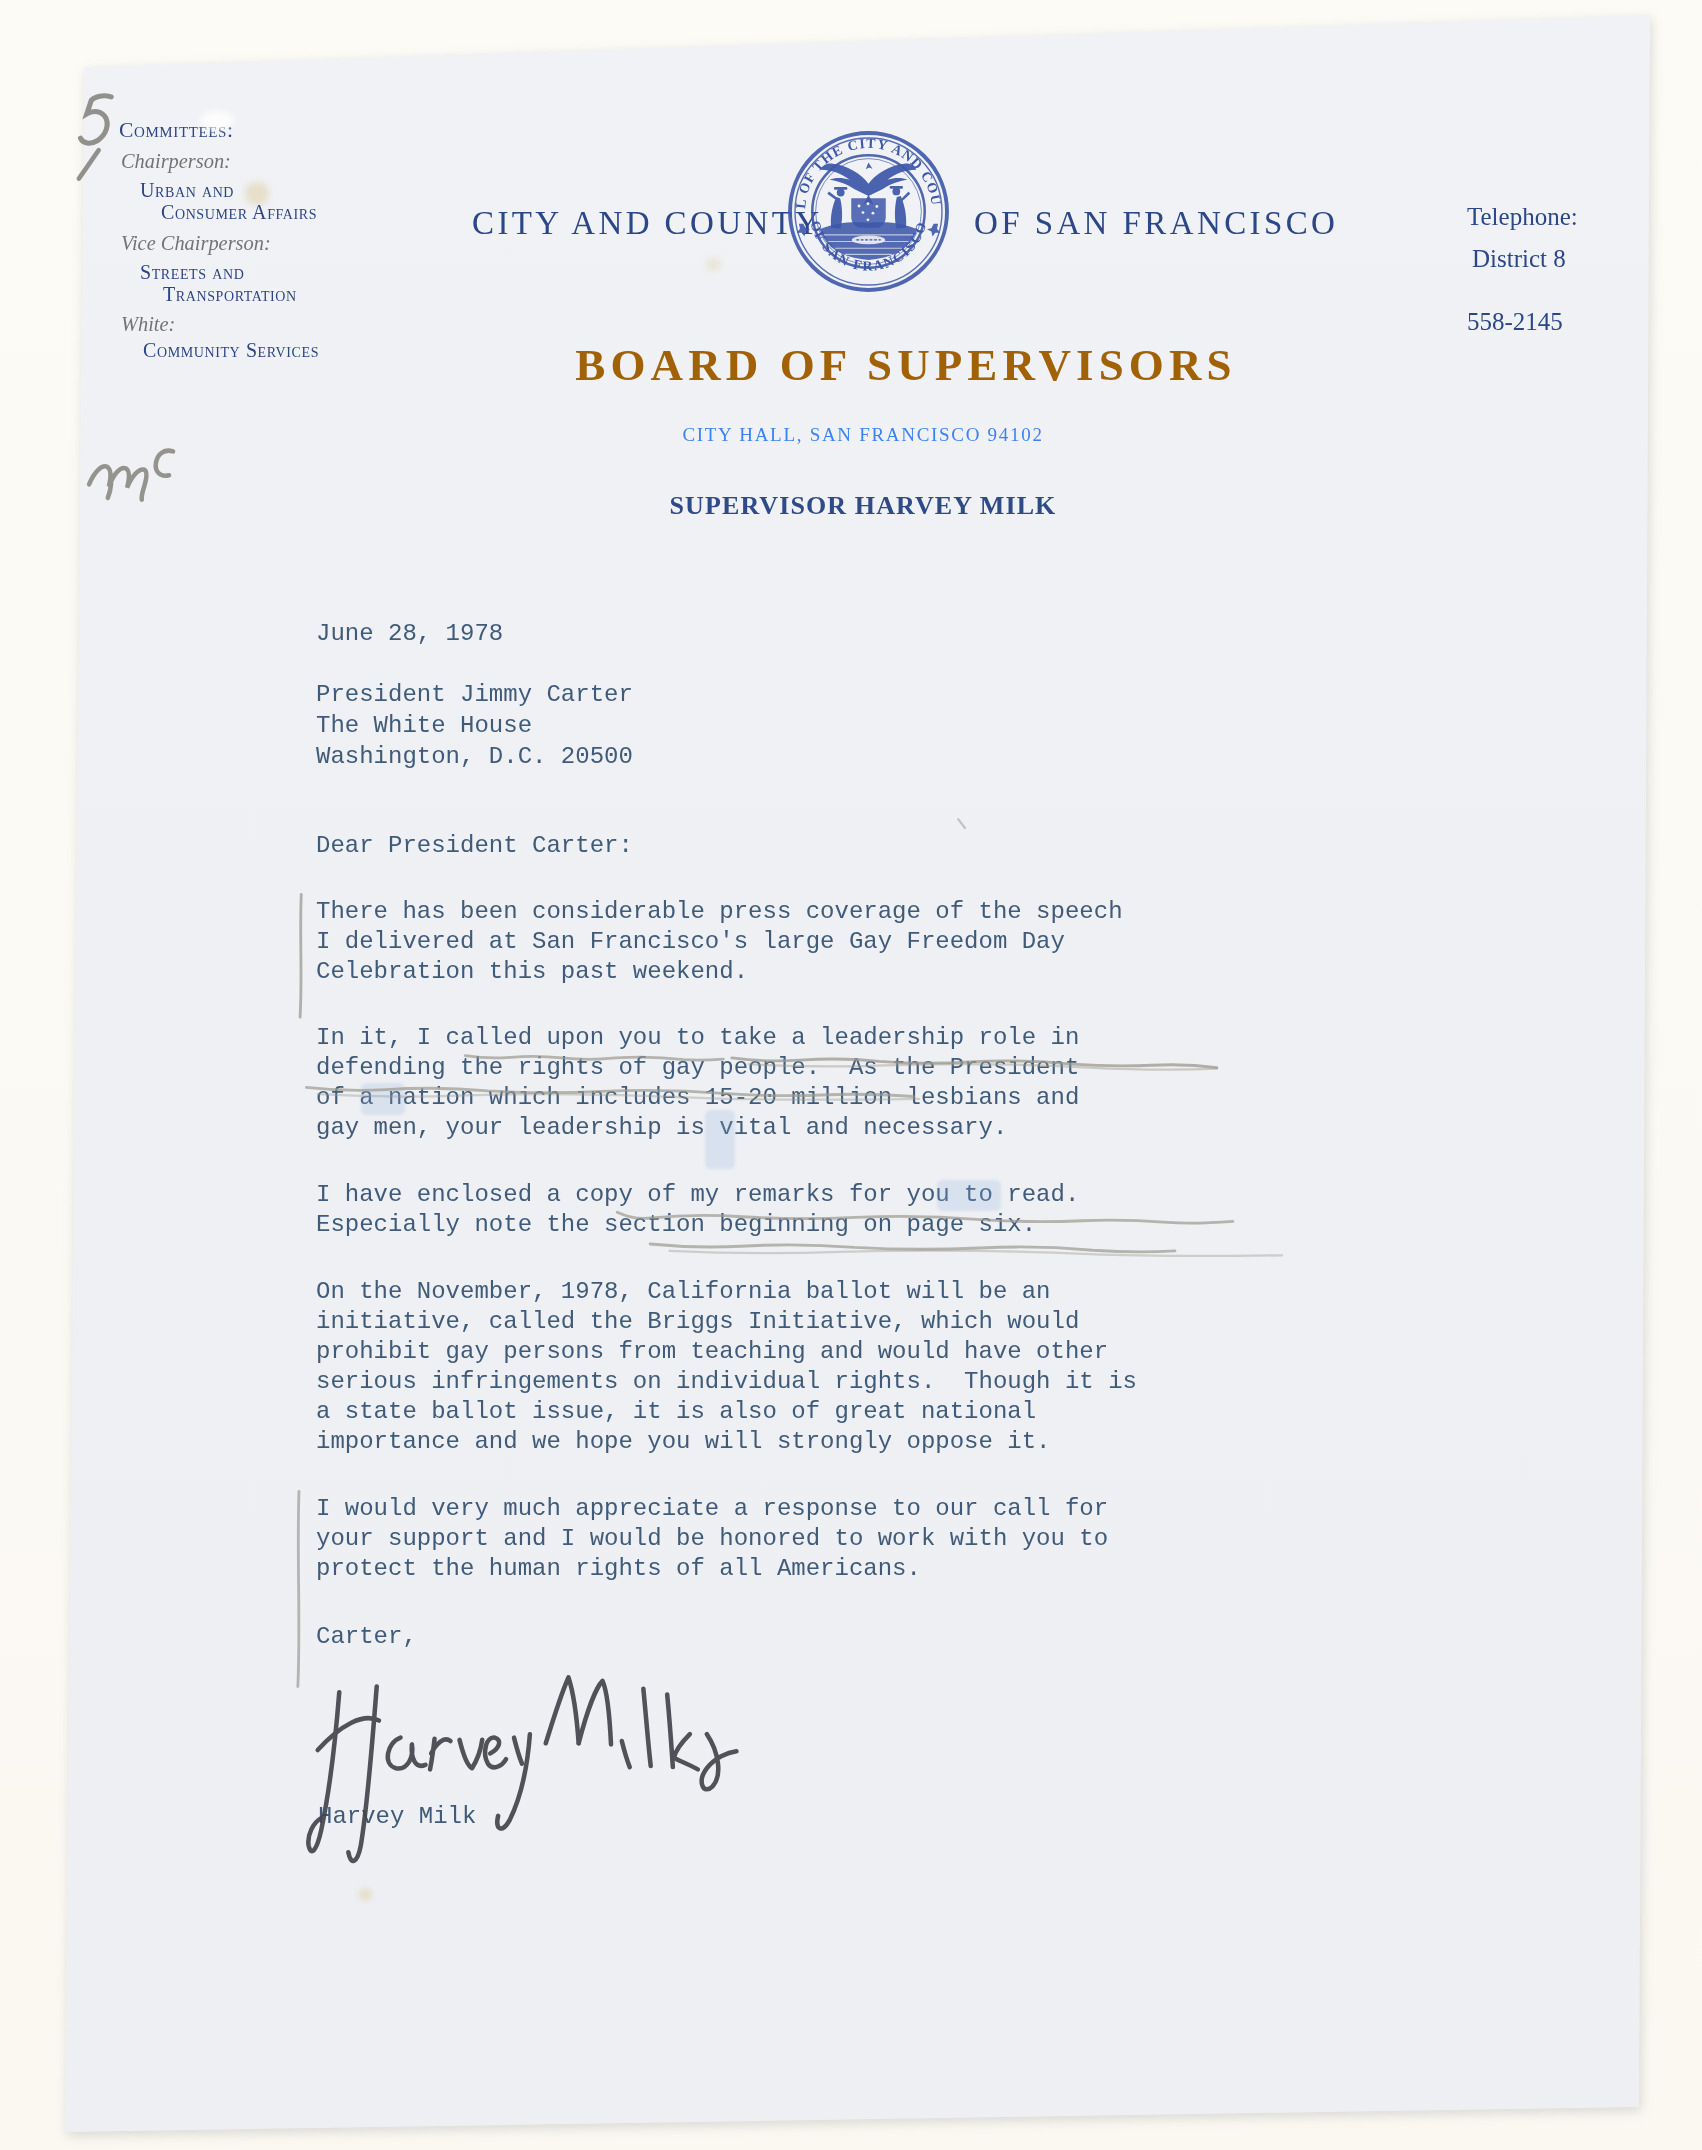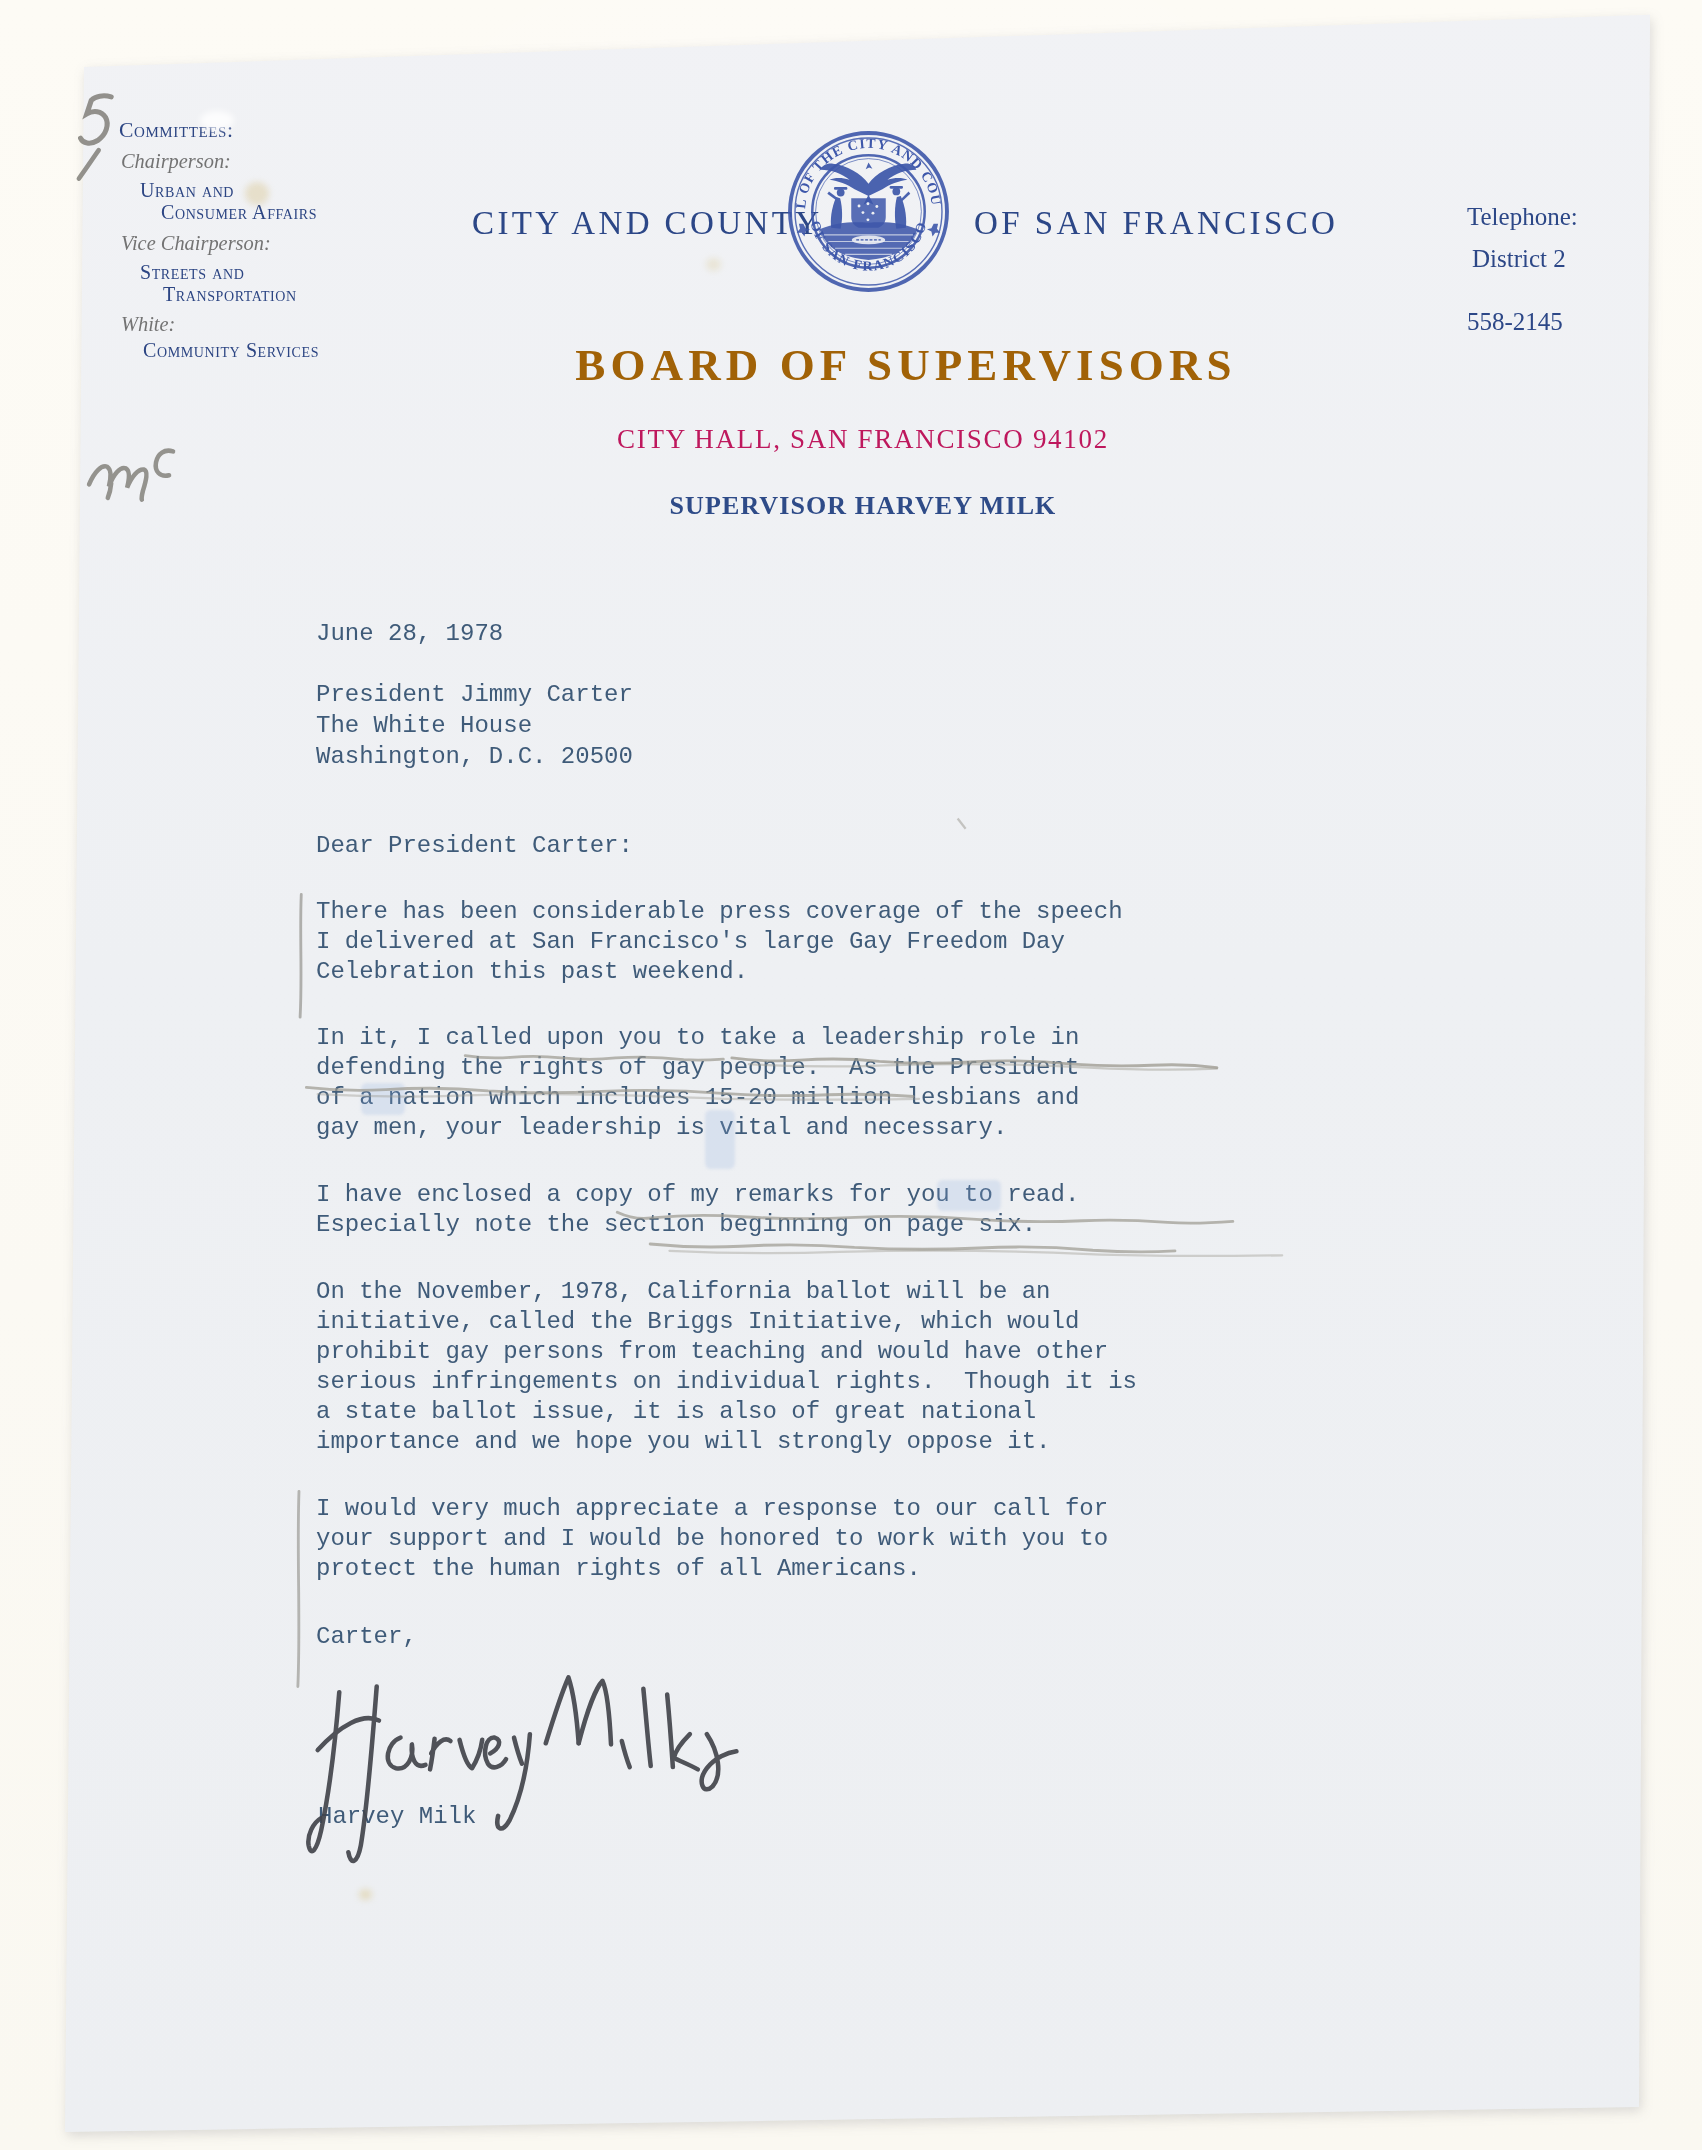--- a/index.html
+++ b/index.html
@@ -21,21 +21,21 @@
     position:absolute;inset:0;
     clip-path:polygon(84px 67px, 1650px 14.8px, 1639px 2107px, 65px 2132px);
     background:linear-gradient(180deg,#f1f2f5 0%,#eef0f3 45%,#edeff2 100%);
   }
   .abs{position:absolute;}
   .committees-line{font-variant:small-caps;font-size:20px;letter-spacing:0.6px;color:#2c4583;white-space:pre;}
   .committees-italic{font-style:italic;font-size:20.4px;color:#737373;white-space:pre;}
   .city-line{font-size:33px;letter-spacing:3.4px;color:#2c4787;white-space:pre;}
   .right-block{font-size:25px;color:#2c4787;white-space:pre;}
   .board-title{font-size:45px;font-weight:bold;letter-spacing:5.1px;color:#a16207;white-space:pre;transform:translateX(-50%);}
-  .cityhall-line{font-size:27px;letter-spacing:1.7px;color:#be185d;white-space:pre;transform:translateX(-50%);}
+  .cityhall-line{font-size:19px;letter-spacing:1.7px;color:#3b82f6;white-space:pre;transform:translateX(-50%);}
   .supervisor-line{font-size:26px;letter-spacing:1.1px;color:#2e4b88;white-space:pre;transform:translateX(-50%);font-weight:bold;}
 
   
   .tw{
     font-family:"Liberation Mono", monospace;
     font-size:24px;line-height:30px;color:#3f5b79;
     white-space:pre-wrap;letter-spacing:0;
   }
   .addr{line-height:31px;}
 
@@ -131,21 +131,21 @@
         </g>
         <ellipse cx="150" cy="201" rx="30" ry="8" fill="#eef0f3" opacity=".9"></ellipse>
         <path d="M128 201 h44" stroke="#3d57aa" stroke-width="2" stroke-dasharray="5 3"></path>
       </g>
     </svg>
 
     <div class="abs right-block" style="left:1467px;top:129px;line-height:35px;">
       <div>Telephone:</div>
       <div>558-2145</div>
     </div>
-    <div class="abs right-block" style="left:1472px;top:245px;">District 2</div>
+    <div class="abs right-block" style="left:1472px;top:245px;">District 8</div>
 
     <div class="abs board-title" style="left:906px;top:339px;">BOARD OF SUPERVISORS</div>
     <div class="abs cityhall-line" style="left:863px;top:424px;">CITY HALL, SAN FRANCISCO 94102</div>
     <div class="abs supervisor-line" style="left:863px;top:491px;">SUPERVISOR HARVEY MILK</div>
   </div>
 
   <div>
     <div class="abs tw" style="left:316px;top:619px;">June 28, 1978</div>
     <div class="abs tw addr" style="left:316px;top:679px;">President Jimmy Carter
 The White House

